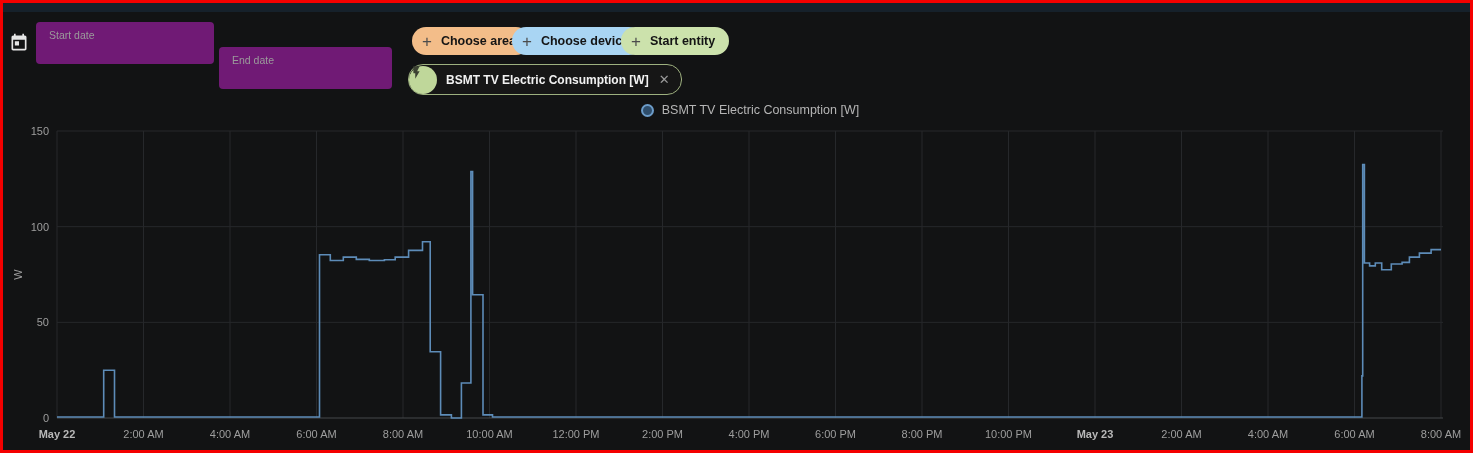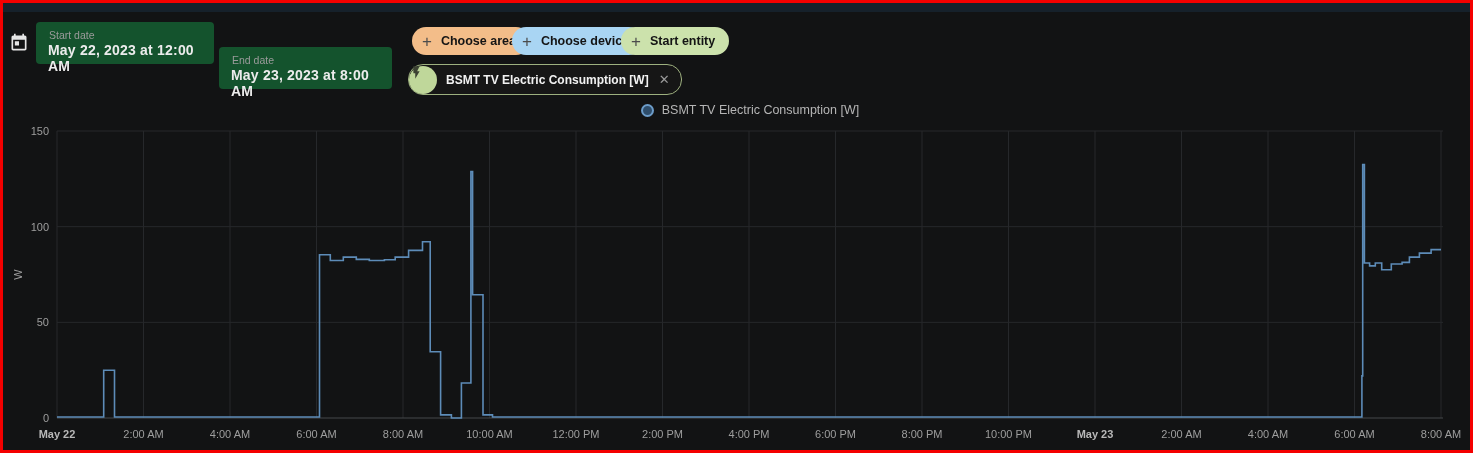--- a/index.html
+++ b/index.html
@@ -7,21 +7,21 @@
     width:1473px;height:453px;position:relative;overflow:hidden;
     background:#121314;
     font-family:"Liberation Sans", sans-serif;
     -webkit-font-smoothing:antialiased;
   }
   .frame{position:absolute;inset:0;border:3px solid #f40000;z-index:50;pointer-events:none;}
   .top-strip{position:absolute;left:3px;right:3px;top:3px;height:9px;background:#16212b;}
 
   
   .cal-btn{position:absolute;left:9px;top:33px;width:26px;height:26px;display:flex;align-items:center;justify-content:center;color:#e6e6e6;cursor:pointer;}
-  .datebox{position:absolute;top:22px;height:42px;background:#14532d;border-radius:4px;cursor:pointer;}
+  .datebox{position:absolute;top:22px;height:42px;background:#701a75;border-radius:4px;cursor:pointer;}
   .datebox.start{left:36px;width:178px;}
   .datebox.end{left:219px;width:173px;margin-top:25px;}
   .db-label{font-size:10.5px;color:#9b9b9b;margin:7px 0 1px 13px;}
   .db-value{font-size:14px;font-weight:700;color:#ececec;margin-left:12px;letter-spacing:.2px;}
 
   .pill{position:absolute;top:27px;height:28px;border-radius:14px;display:flex;align-items:center;
         padding:0 14px 0 10px;font-size:12.5px;font-weight:700;color:#141414;cursor:pointer;white-space:nowrap;}
   .pill .plus{font-size:17px;font-weight:400;color:#4c4c4c;margin-right:9px;line-height:1;}
   .pill-area{left:412px;}
   .pill-device{left:512px;}
@@ -47,26 +47,24 @@
 <div class="top-strip"></div>
 
 <span class="cal-btn">
   <svg width="20" height="20" viewBox="0 0 24 24">
     <path fill="currentColor" d="M19 3h-1V1h-2v2H8V1H6v2H5c-1.11 0-2 .9-2 2v14c0 1.1.89 2 2 2h14c1.1 0 2-.9 2-2V5c0-1.1-.9-2-2-2m0 16H5V8h14zM7 10h5v5H7z"></path>
   </svg>
 </span>
 
 <div class="datebox start">
   <div class="db-label">Start date</div>
-  <div class="db-value">May 22, 2023 at 12:00 AM</div>
 </div>
 
 <div class="datebox end">
   <div class="db-label">End date</div>
-  <div class="db-value">May 23, 2023 at 8:00 AM</div>
 </div>
 
 <div class="pill pill-area" style="background: rgb(243, 189, 137);">
   <span class="plus">+</span>
   <span>Choose area</span>
 </div>
 
 <div class="pill pill-device" style="background: rgb(169, 213, 243);">
   <span class="plus">+</span>
   <span>Choose device</span>

